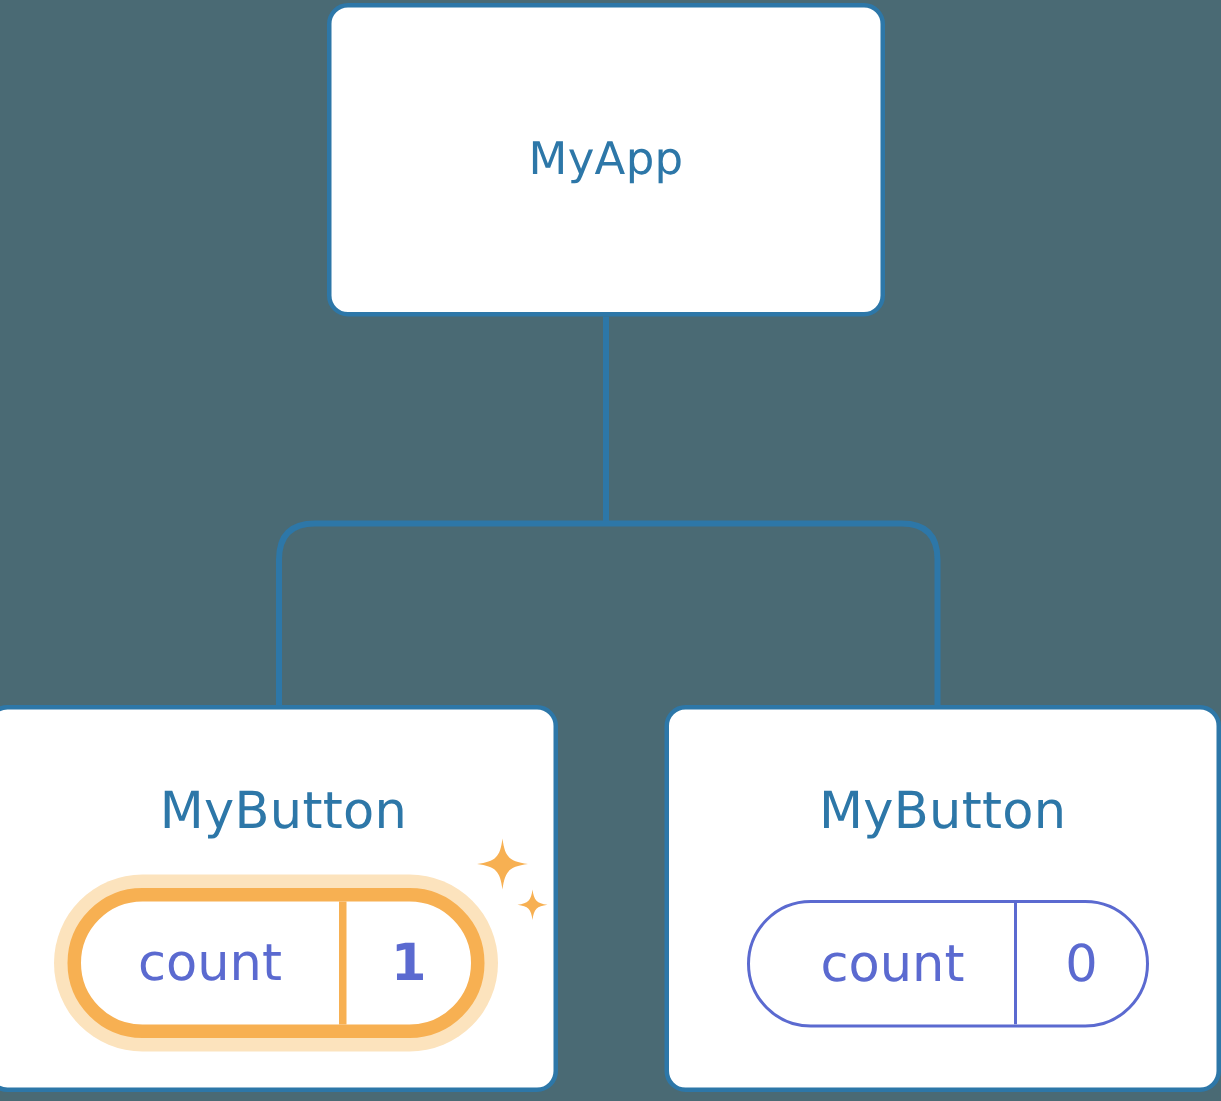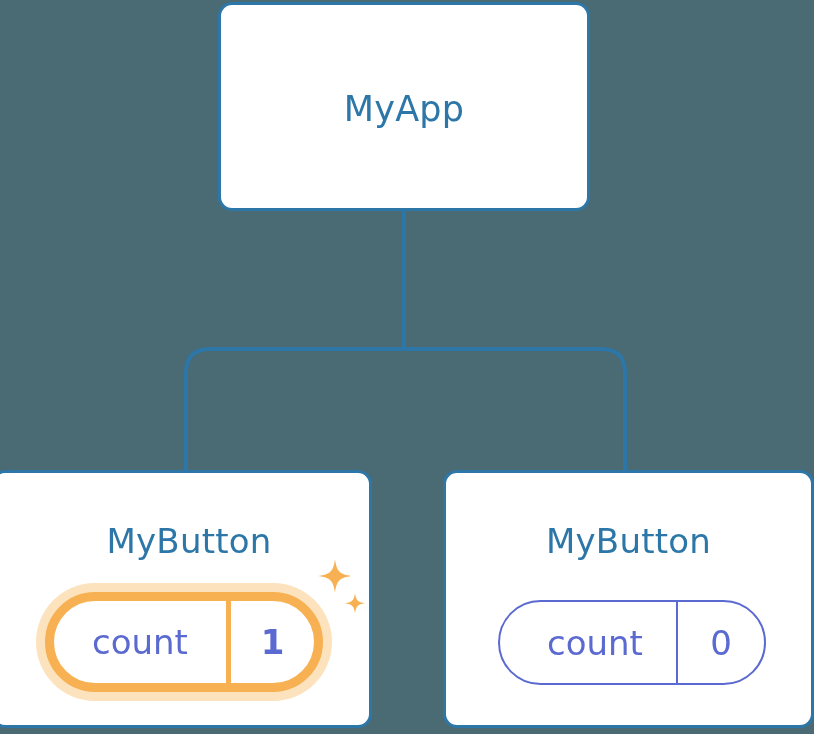--- a/index.html
+++ b/index.html
@@ -65,21 +65,21 @@
     width: 100%;
     text-align: center;
     color: #2d77a8;
     font-weight: 400;
     letter-spacing: 0.2px;
     white-space: nowrap;
   }
 
   .node-root .node-title {
     top: 84px;
-    font-size: 35px;
+    font-size: 30px;
   }
 
   .node-child-left .node-title {
     top: 48px;
     left: 9px;
     width: 372px;
     font-size: 34px;
   }
 
   .node-child-right .node-title {

